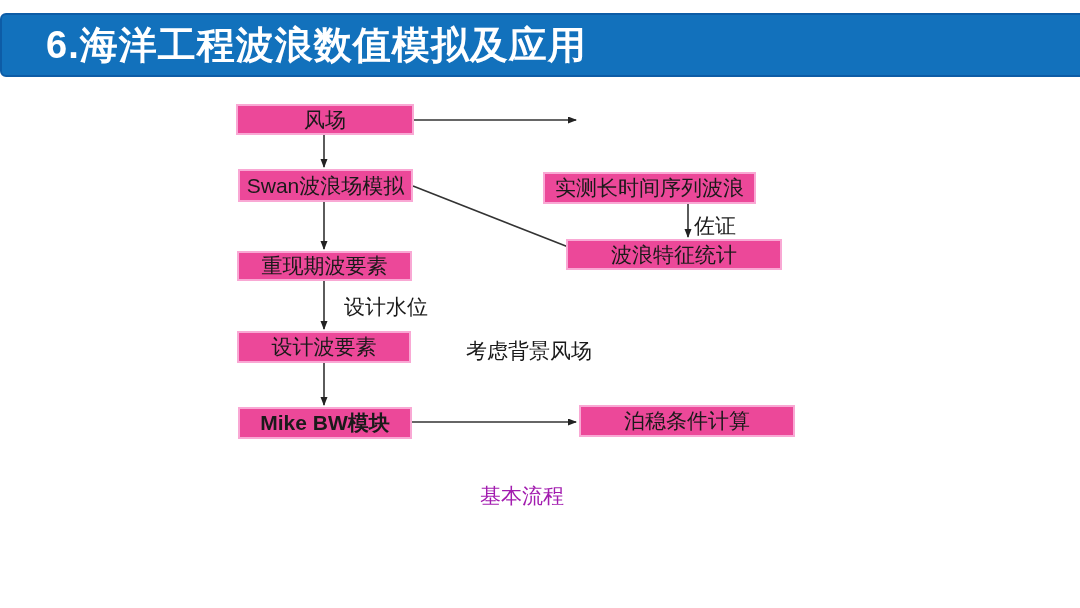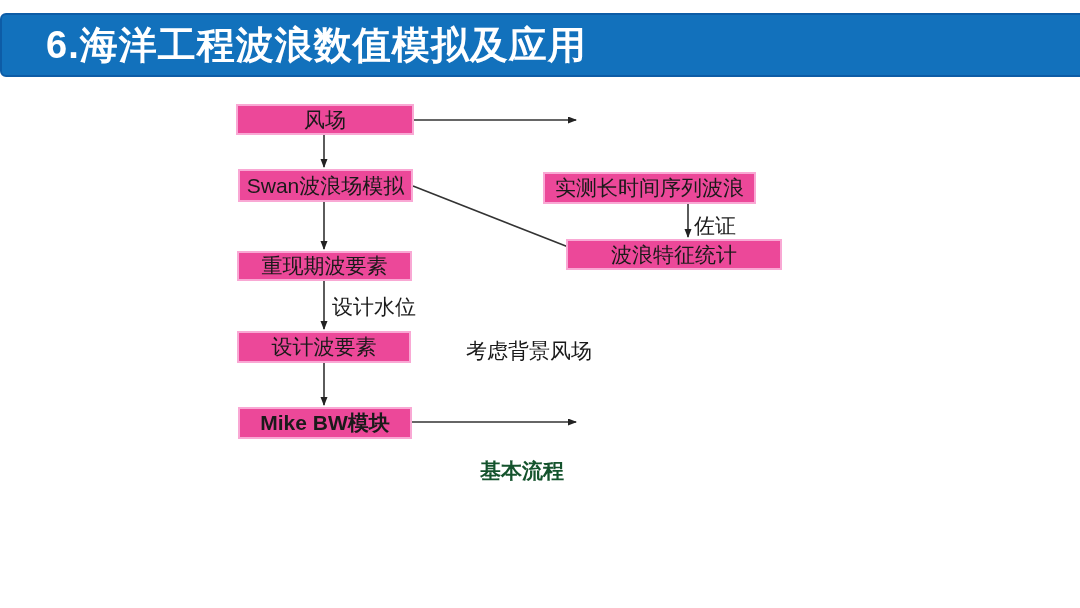--- a/index.html
+++ b/index.html
@@ -57,29 +57,28 @@
   #n-design-wave       { left: 237px; top: 331px; width: 174px; height: 32px; }
   #n-mike-bw           { left: 238px; top: 407px; width: 174px; height: 32px; font-weight: bold; }
   #n-berth-stability   { left: 579px; top: 405px; width: 216px; height: 32px; }
   .edge-label {
     position: absolute;
     font-size: 21px;
     color: #1a1a1a;
     white-space: nowrap;
   }
   #lbl-corroboration   { left: 694px; top: 212px; }
-  #lbl-design-water    { left: 332px; top: 293px; }
+  #lbl-design-water    { left: 344px; top: 293px; }
   #lbl-background-wind { left: 430px; top: 337px; margin-left: 36px; }
   .caption {
     position: absolute;
-    left: 480px; top: 457px;
+    left: 480px; top: 482px;
     font-size: 21px;
-    color: #14532d;
+    color: #a21caf;
     white-space: nowrap;
-    font-weight: bold;
   }
 </style>
 </head>
 <body>
 
 <div class="slide">
 
   <div class="title-bar">
     <span class="title-text">6.海洋工程波浪数值模拟及应用</span>
   </div>
@@ -102,20 +101,21 @@
       <line x1="412" y1="422" x2="576" y2="422" stroke="#333333" stroke-width="1.6" marker-end="url(#arrow)"></line>
     </svg>
 
     <div class="node" id="n-wind-field">风场</div>
     <div class="node" id="n-swan">Swan波浪场模拟</div>
     <div class="node" id="n-measured-waves">实测长时间序列波浪</div>
     <div class="node" id="n-wave-statistics">波浪特征统计</div>
     <div class="node" id="n-return-wave">重现期波要素</div>
     <div class="node" id="n-design-wave">设计波要素</div>
     <div class="node" id="n-mike-bw">Mike BW模块</div>
+    <div class="node" id="n-berth-stability">泊稳条件计算</div>
 
     <span class="edge-label" id="lbl-corroboration">佐证</span>
     <span class="edge-label" id="lbl-design-water">设计水位</span>
     <span class="edge-label" id="lbl-background-wind">考虑背景风场</span>
 
     <span class="caption">基本流程</span>
   </div>
 
 </div>
 

